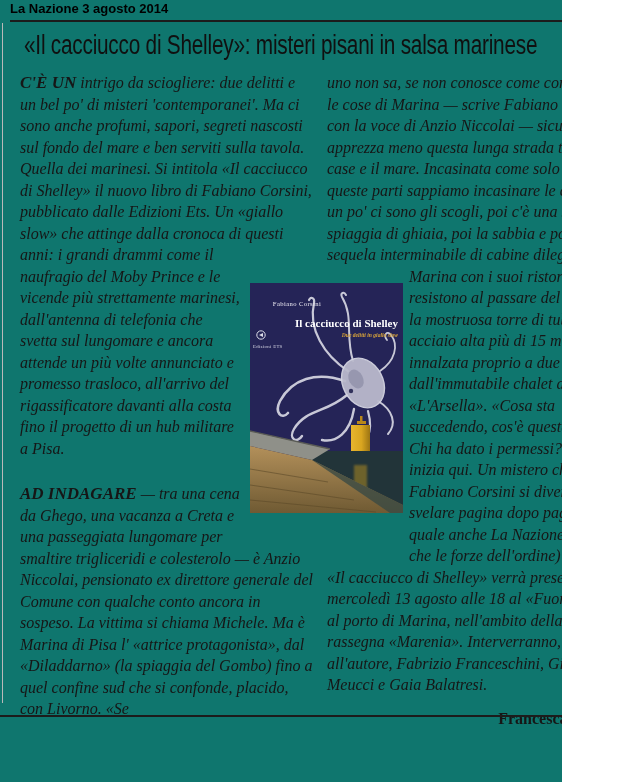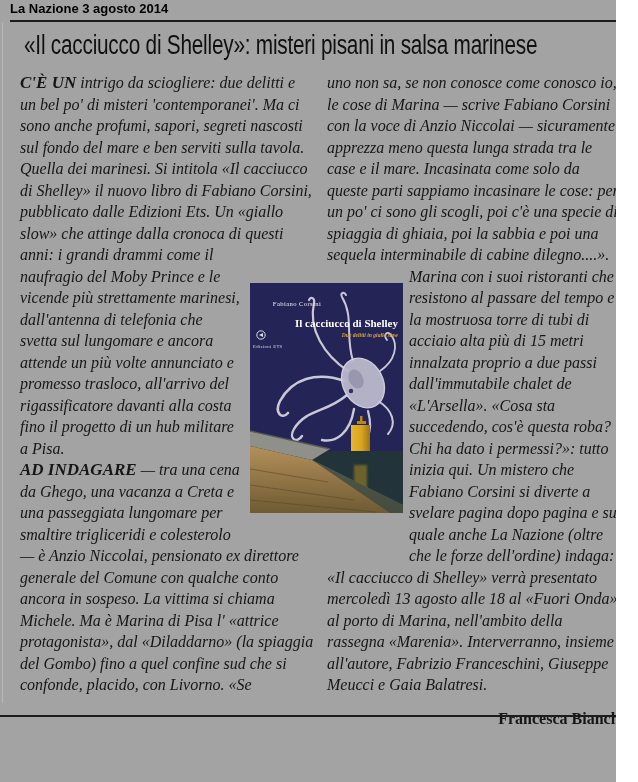--- a/index.html
+++ b/index.html
@@ -1,37 +1,37 @@
 <!DOCTYPE html>
 <html><head>
 <meta charset="utf-8">
 <style>
   html,body { margin:0; padding:0; background:#ffffff; }
   .page {
-    position:relative; width:608px; height:782px; background:#a3a3a3;
-    font-family:"Liberation Serif", serif; color:#141414; overflow:hidden;padding-left:8px;
+    position:relative; width:562px; height:782px; background:#0f766e;
+    font-family:"Liberation Serif", serif; color:#141414; overflow:hidden;
   }
   .kicker {
     position:absolute; top:1px; left:10px;
     font-family:"Liberation Sans", sans-serif; font-weight:bold; font-size:13px;
     letter-spacing:0; color:#000;
   }
   .top-rule { position:absolute; top:20px; left:10px; width:618px; height:2px; background:#1c1c1c; }
   .left-rule { position:absolute; top:23px; left:2px; width:1px; height:680px; background:#b9b9b9; }
   .headline {
     position:absolute; top:30px; left:24px; margin:0; width:790px;
     font-family:"Liberation Sans", sans-serif; font-weight:300; font-size:27px;
     letter-spacing:-0.3px; white-space:nowrap; color:#101010;
     transform:scaleX(0.77); transform-origin:0 0;
   }
   .columns { position:absolute; top:72px; left:20px; width:610px; display:flex; gap:12px; }
   .col-left  { width:295px; }
   .col-right { width:297px; }
   .columns p { margin:0; font-size:16px; line-height:21.5px; font-style:italic; color:#161616; }
-  .col-left p + p { }
+  .col-left p + p { margin-top:24px; }
   .lead { font-weight:bold; font-style:italic; font-size:17px; }
   .spacer-r { float:right; width:75px; height:292px; }
   .spacer-l { float:left;  width:82px; height:288px; }
   .byline {
     font-style:normal !important; font-weight:bold; text-align:right;
     margin-top:12px !important; font-size:17px;
   }
   .book-cover { position:absolute; left:250px; top:283px; width:153px; height:230px;text-decoration:underline; }
   .book-cover svg { display:block; }
   .bottom-rule { position:absolute; top:715px; left:0; width:628px; height:2px; background:#1c1c1c; }

